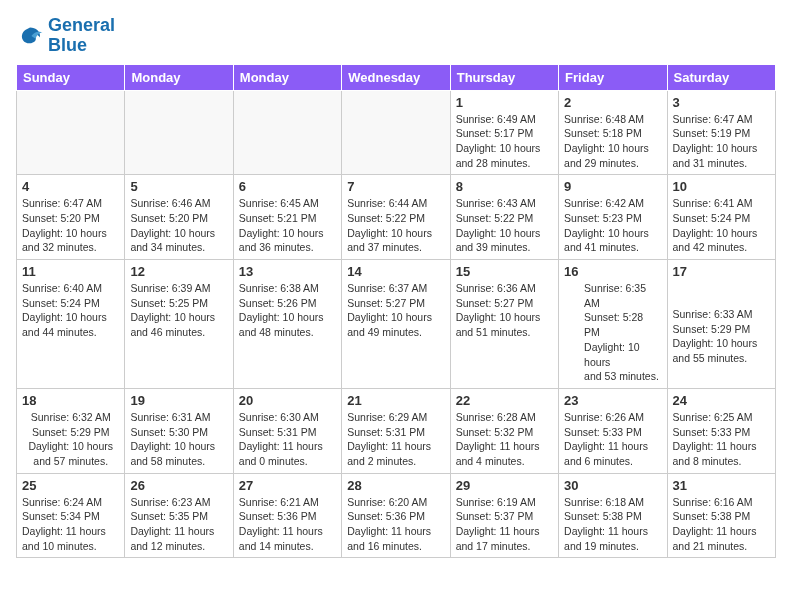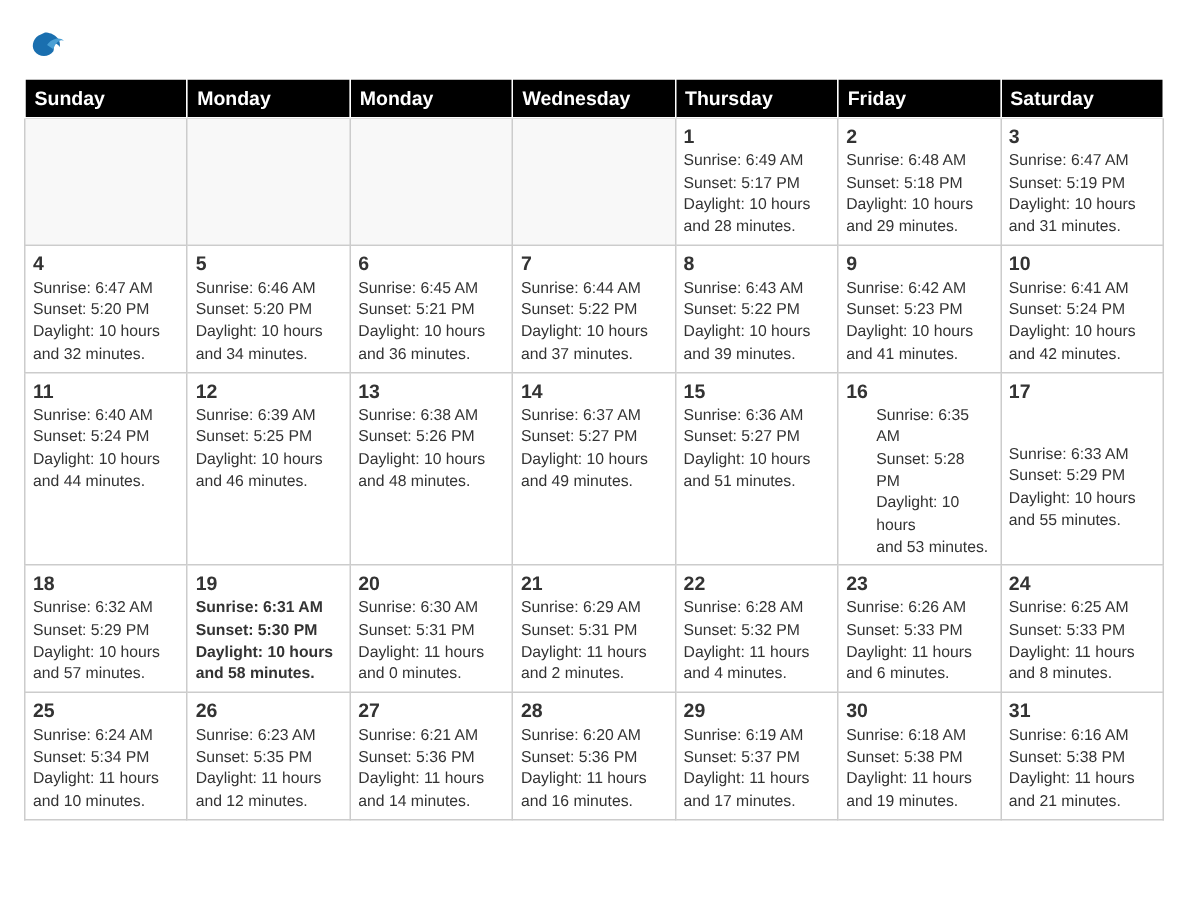--- a/index.html
+++ b/index.html
@@ -47,21 +47,21 @@
       font-size: 16px;
       color: #333;
       font-weight: bold;
     }
     .calendar {
       width: 100%;
       border-collapse: collapse;
       font-size: 11px;
     }
     .calendar th {
-      background: #000000;
+      background: #8b5cf6;
       color: #fff;
       text-align: left;
       padding: 5px 6px;
       font-size: 13px;
       font-weight: bold;
       border: 1px solid #fff;
     }
     .calendar td {
       border: 1px solid #ccc;
       vertical-align: top;
@@ -89,20 +89,24 @@
   </style>
 </head>
 <body>
 
 <div class="header">
   <div class="logo">
     <svg class="logo-bird" viewBox="0 0 40 40" xmlns="http://www.w3.org/2000/svg">
       <path d="M20 8 C28 8 36 14 34 22 C32 18 26 16 22 20 C26 16 30 20 28 26 C24 32 14 32 10 26 C6 20 10 12 16 10 Z" fill="#1a6faf"></path>
       <path d="M22 20 C26 14 34 12 38 16 C34 14 30 18 28 24 Z" fill="#4a9fd4"></path>
     </svg>
+    <div class="logo-text">
+      <div><span>General</span></div>
+      <div style="color:#1a6faf;">Blue</div>
+    </div>
   </div>
   <div class="title-block">
     <div class="month-title"></div>
     <div class="location"></div>
   </div>
 </div>
 
 <table class="calendar">
   <thead>
     <tr>
@@ -241,28 +245,28 @@
           <span class="day-num">17</span>
           <div class="day-info" style="white-space: pre-line; margin-top: 28px;">Sunrise: 6:33 AM
 Sunset: 5:29 PM
 Daylight: 10 hours
 and 55 minutes.</div>
         </td>
       </tr>
       <tr>
         <td>
           <span class="day-num">18</span>
-          <div class="day-info" style="white-space: pre-line;">Sunrise: 6:32 AM
+          <div class="day-info" style="white-space: pre-line; text-align: center;">Sunrise: 6:32 AM
 Sunset: 5:29 PM
 Daylight: 10 hours
 and 57 minutes.</div>
         </td>
         <td>
           <span class="day-num">19</span>
-          <div class="day-info" style="white-space: pre-line; font-weight: bold;">Sunrise: 6:31 AM
+          <div class="day-info" style="white-space: pre-line;">Sunrise: 6:31 AM
 Sunset: 5:30 PM
 Daylight: 10 hours
 and 58 minutes.</div>
         </td>
         <td>
           <span class="day-num">20</span>
           <div class="day-info" style="white-space: pre-line;">Sunrise: 6:30 AM
 Sunset: 5:31 PM
 Daylight: 11 hours
 and 0 minutes.</div>

